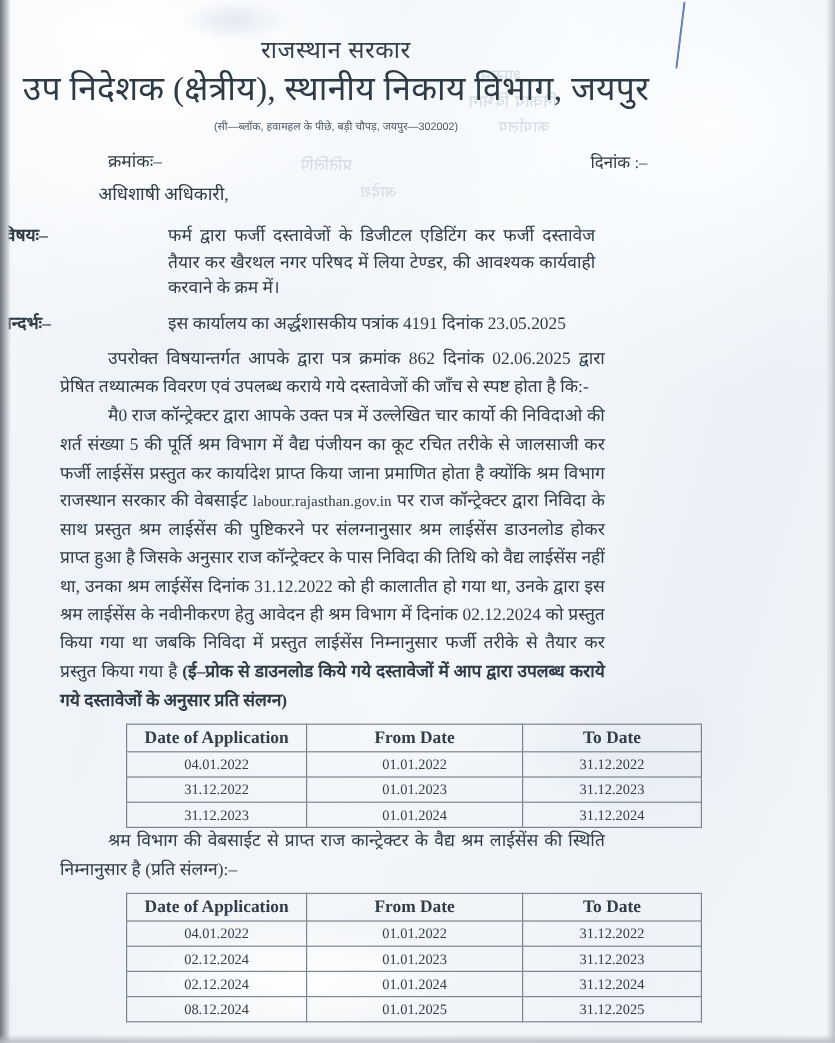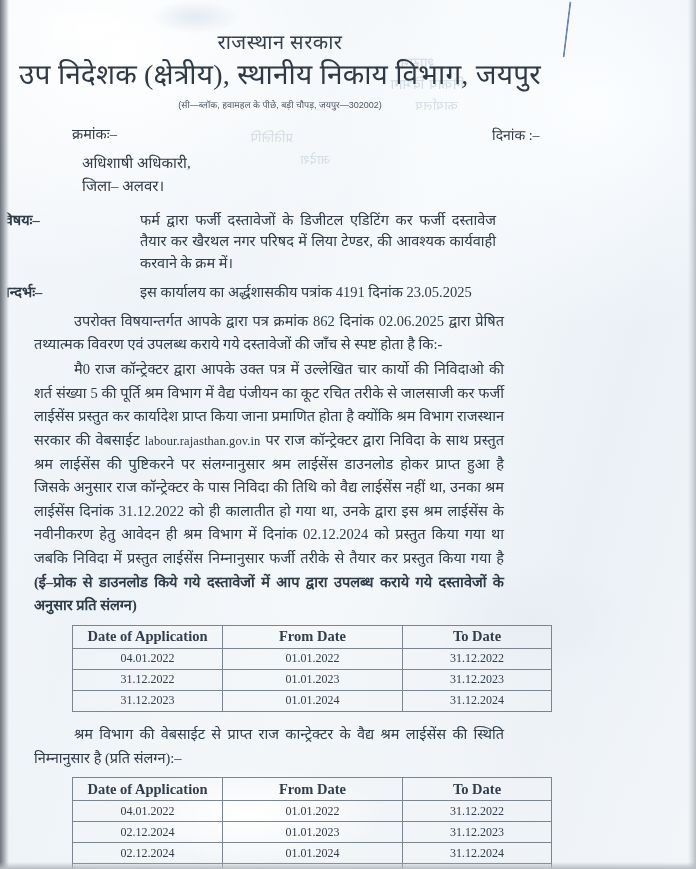--- a/index.html
+++ b/index.html
@@ -69,46 +69,46 @@
     font-family:"Liberation Sans",sans-serif;
   }
   .hdr-contact{
     text-align:center;font-size:9.5px;margin-top:5px;color:#3e4a57;
     font-family:"Liberation Sans",sans-serif;letter-spacing:.1px;
   }
 
   .row-no-date{
     position:relative;margin-top:12px;height:20px;
   }
-  .kramank{position:absolute;left:72px;top:0;font-size:14.5px;}
+  .kramank{position:absolute;left:90px;top:0;font-size:14.5px;}
   .dinank{position:absolute;left:492px;top:2px;font-size:14px;}
 
   .addressee{margin-top:9px;padding-left:82px;font-size:15px;line-height:1.52;}
 
   .subject-block{margin-top:12px;padding-left:140px;position:relative;font-size:14.5px;line-height:1.5;}
   .lbl{position:absolute;left:0;width:132px;text-align:left;font-weight:bold;}
   .subject-block .lbl{left:1px;}
   .sub-text{display:block;text-align:justify;padding-right:64px;}
   .sandarbh-block{margin-top:6px;padding-left:140px;position:relative;font-size:14.5px;}
 
   .para{
     font-size:14.5px;line-height:1.63;
-    margin:0;padding:0 56px 0 34px;
+    margin:0;padding:0 56px 0 50px;
     text-align:justify;text-justify:inter-word;
   }
   .para.first{margin-top:9px;text-indent:40px;}
   .para.second{margin-top:1px;text-indent:40px;}
-  .para.mid{margin-top:11px;text-indent:40px;}
+  .para.mid{text-indent:40px;}
   .para.last{margin-top:16px;text-indent:40px;}
   .url{font-family:"Liberation Serif",serif;font-size:12.5px;letter-spacing:.1px;}
   .bold{font-weight:bold;}
 
   table.grid{
     border-collapse:collapse;
-    width:480px;margin:7px 0 0 72px;
+    width:480px;margin:7px 0 0 105px;
     font-family:"Liberation Serif","DejaVu Serif",serif;
     padding-left:16px;
   }
   table.grid th,table.grid td{
     border:1px solid #7b858f;
     text-align:center;
     padding:1px 2px;
     color:#313d4a;
   }
   table.grid th{font-size:14.5px;font-weight:bold;height:20px;}
@@ -140,21 +140,20 @@
     <div class="hdr-office">उप निदेशक (क्षेत्रीय), स्थानीय निकाय विभाग, जयपुर</div>
     <div class="hdr-addr">(सी—ब्लॉक, हवामहल के पीछे, बड़ी चौपड़, जयपुर—302002)</div>
 
     <div class="row-no-date">
       <span class="kramank">क्रमांकः–</span>
       <span class="dinank">दिनांक :–</span>
     </div>
 
     <div class="addressee">
       <div>अधिशाषी अधिकारी,</div>
-      <div>जिला– अलवर।</div>
     </div>
 
     <div class="subject-block">
       <span class="lbl">विषयः–</span>
       <span class="sub-text">फर्म द्वारा फर्जी दस्तावेजों के डिजीटल एडिटिंग कर फर्जी दस्तावेज तैयार कर खैरथल नगर परिषद में लिया टेण्डर, की आवश्यक कार्यवाही करवाने के क्रम में।</span>
     </div>
 
     <div class="sandarbh-block">
       <span class="lbl">सन्दर्भः–</span>
       <span>इस कार्यालय का अर्द्धशासकीय पत्रांक 4191 दिनांक 23.05.2025</span>

